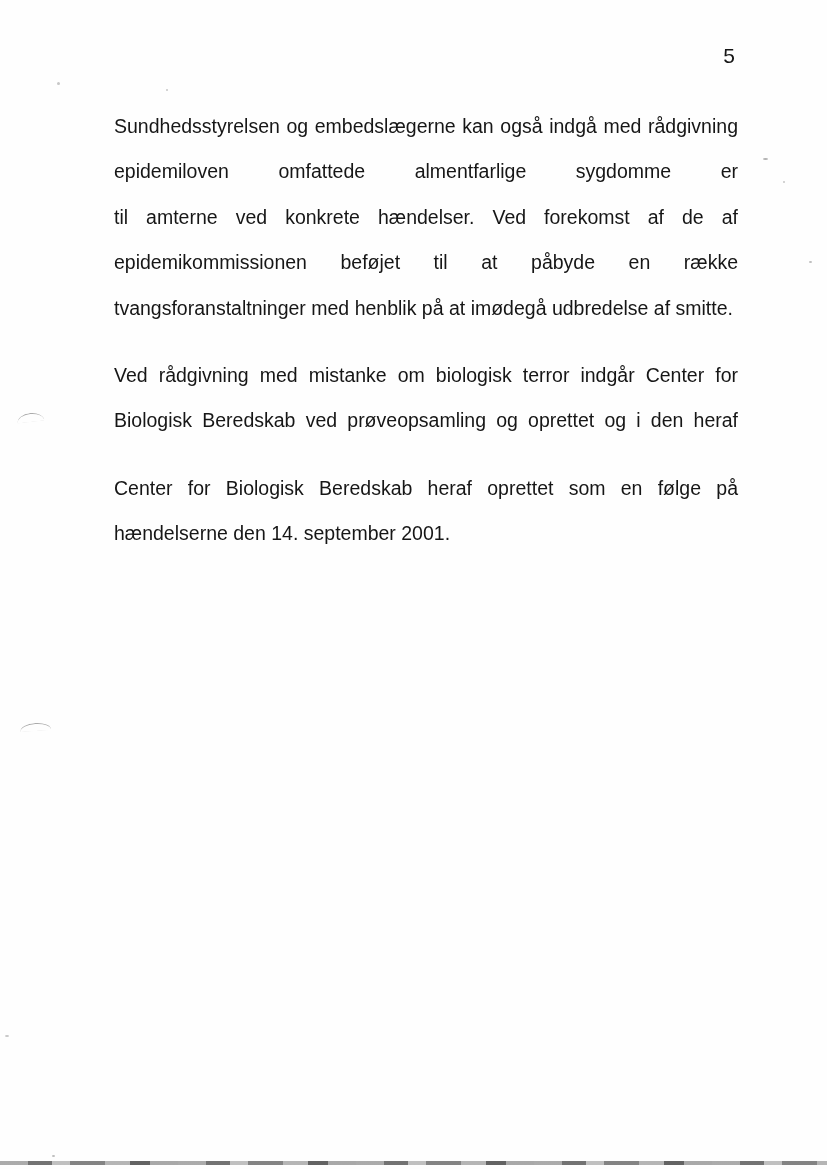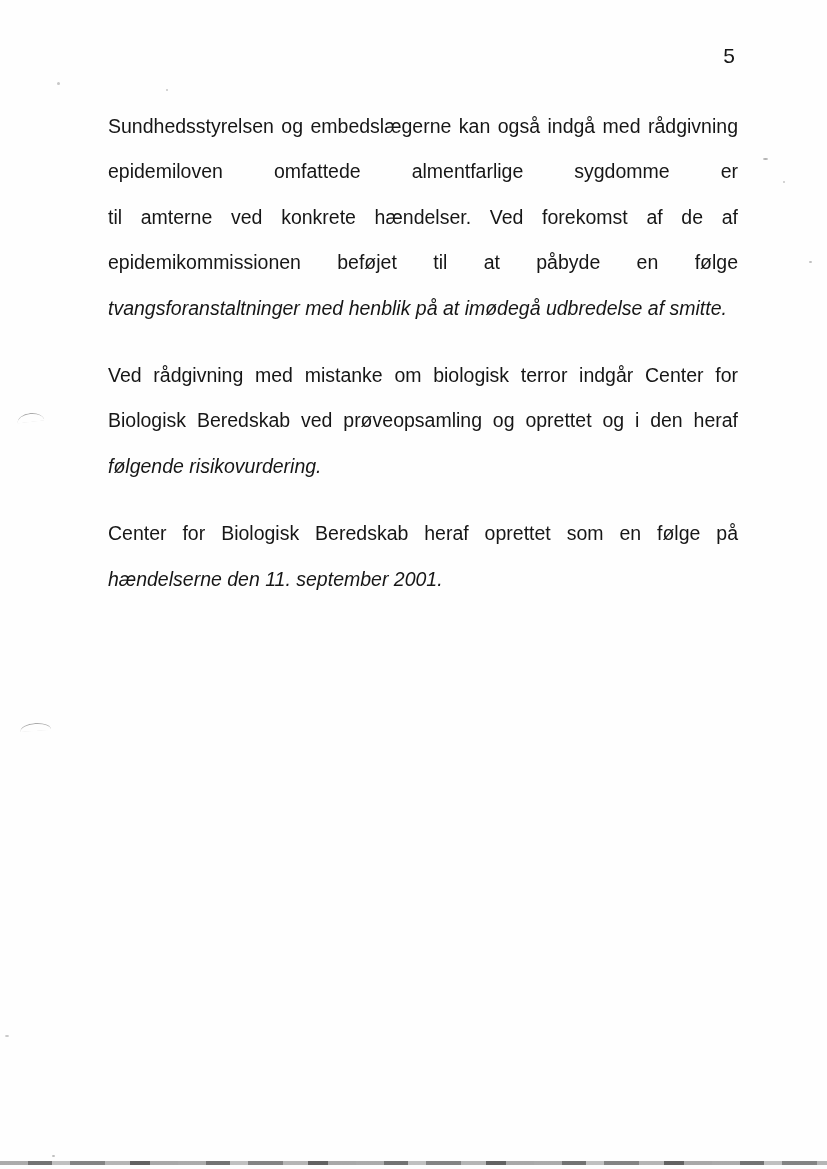--- a/index.html
+++ b/index.html
@@ -22,31 +22,30 @@
     color: var(--text, #161616);
   }
   .content {
     position: absolute;
     top: 104px;
     left: 108px;
     width: 630px;
     font-size: 19.5px;
     line-height: 45.4px;
   }
-  .para { margin-bottom: 22px; }
+  .para { margin-bottom: 22px; margin-left: 6px; }
   .ln {
     display: block;
     text-align: justify;
     text-align-last: justify;
   }
   .ln.last {
     text-align: center;
     text-align-last: left;
     white-space: nowrap;
-    font-style: italic;
   }
   
   .scan-bottom-line {
     position: absolute;
     left: 0;
     top: 1161px;
     width: 827px;
     height: 4px;
     background: repeating-linear-gradient(90deg,
       #9c9c9c 0 28px,
@@ -83,33 +82,32 @@
 <body>
 
 <div class="page-number">5</div>
 
 <div class="content">
 
   <p class="para">
     <span class="ln">Sundhedsstyrelsen og embedslægerne kan også indgå med rådgivning</span>
     <span class="ln">epidemiloven omfattede almentfarlige sygdomme er</span>
     <span class="ln">til amterne ved konkrete hændelser. Ved forekomst af de af</span>
-    <span class="ln">epidemikommissionen beføjet til at påbyde en følge</span>
+    <span class="ln">epidemikommissionen beføjet til at påbyde en række</span>
     <span class="ln last">tvangsforanstaltninger med henblik på at imødegå udbredelse af smitte.</span>
   </p>
 
   <p class="para">
     <span class="ln">Ved rådgivning med mistanke om biologisk terror indgår Center for</span>
     <span class="ln">Biologisk Beredskab ved prøveopsamling og oprettet og i den heraf</span>
-    <span class="ln last">følgende risikovurdering.</span>
   </p>
 
   <p class="para">
     <span class="ln">Center for Biologisk Beredskab heraf oprettet som en følge på</span>
-    <span class="ln last">hændelserne den 11. september 2001.</span>
+    <span class="ln last">hændelserne den 14. september 2001.</span>
   </p>
 
 </div>
 
 <div class="scan-bottom-line"></div>
 <div class="scan-curve m1"></div>
 <div class="scan-curve m2"></div>
 <div class="speck s1"></div>
 <div class="speck s2"></div>
 <div class="speck s3"></div>

